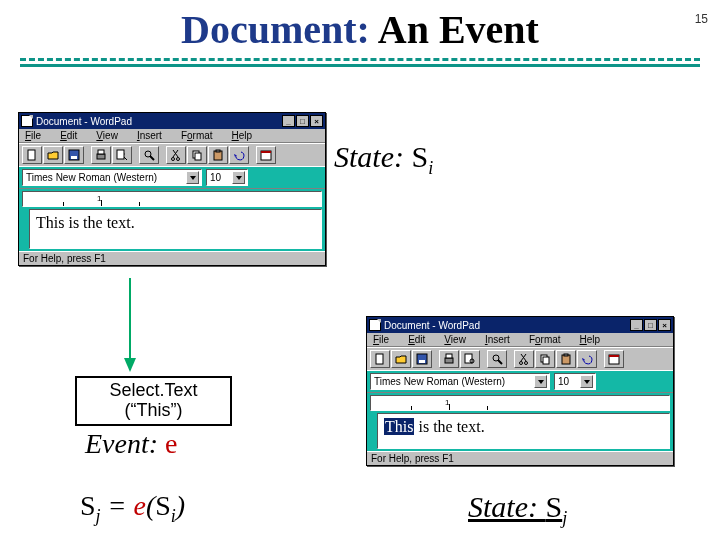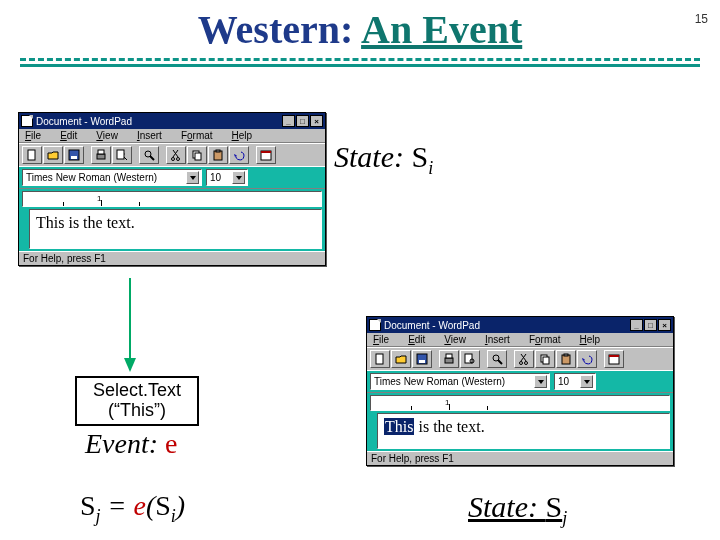--- a/index.html
+++ b/index.html
@@ -23,21 +23,21 @@
     position: absolute;
     top: 6px;
     left: 0;
     width: 100%;
     text-align: center;
     font-family: "Comic Sans MS", cursive;
     font-size: 40px;
     font-weight: bold;
     color: #1e3a8a;
   }
-  .title .teal { color: #0f766e; text-decoration: underline; }
+  .title .teal { color: #000000; }
   .title-rule {
     position: absolute;
     top: 58px;
     left: 20px;
     width: 680px;
     border-top: 3px dashed #0d9488;
   }
   .title-rule2 {
     position: absolute;
     top: 64px;
@@ -180,21 +180,21 @@
   .box {
     position: absolute;
     border: 2px solid #000;
     background: #fff;
     text-align: center;
     font-family: Arial, sans-serif;
     font-size: 18px;
     padding: 3px 8px;
     line-height: 1.1;
   }
-  .sel-box { top: 376px; left: 75px; width: 124px; }
+  .sel-box { top: 376px; left: 75px; width: 157px; }
   .event-e {
     position: absolute;
     top: 428px; left: 85px;
     font-family: "Comic Sans MS", cursive;
     font-size: 28px; font-style: italic;
   }
   .event-e .e { color: #c00000; font-style: normal; }
   .state-j { top: 490px; left: 468px; font-size: 30px; font-style: italic; text-decoration: underline; }
   .eq { top: 490px; left: 80px; font-size: 28px; font-style: italic; font-family:"Comic Sans MS",cursive; position:absolute;}
   .eq .e { color: #c00000; }
@@ -204,21 +204,21 @@
     position: absolute;
     pointer-events: none;
   }
 </style>
 </head>
 <body>
 
 <div class="slide-num">15</div>
 
 <div class="title">
-  <span>Western:</span>
+  <span>Document:</span>
   <span class="teal">An Event</span>
 </div>
 <div class="title-rule"></div>
 <div class="title-rule2"></div>
 
 <div class="wp wp1" style="top:112px; left:18px; width:308px;">
   <div class="wp-title">
     <span class="doc-icon"></span>
     <span>Document - WordPad</span>
     <span class="spacer"></span>

